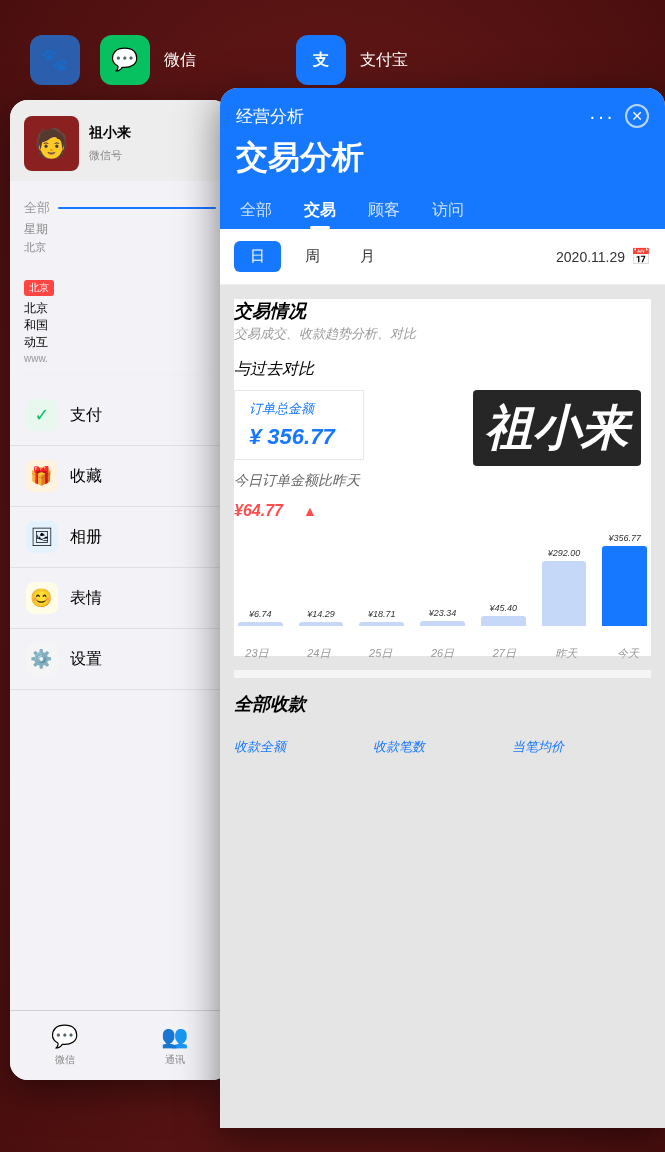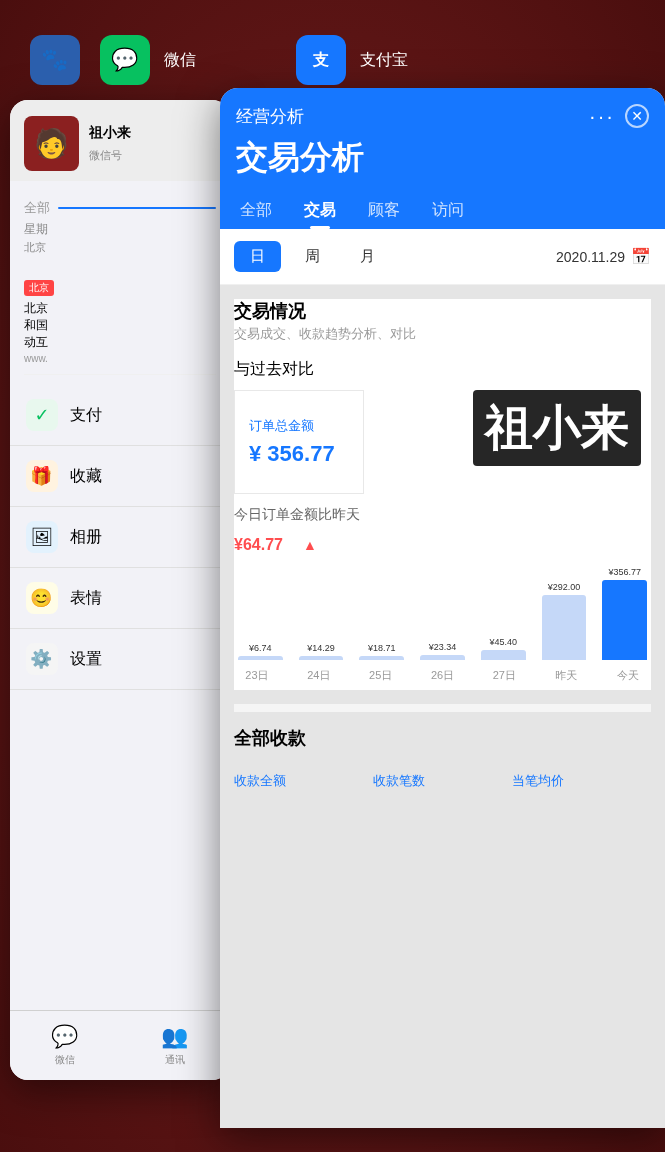--- a/index.html
+++ b/index.html
@@ -313,20 +313,21 @@
     .calendar-icon {
       font-size: 16px;
       color: #666;
     }
 
     
     .alipay-content {
       padding: 14px;
       overflow-y: auto;
       height: calc(100% - 180px);
+      font-style: italic;
     }
 
     .section-card {
       background: #fff;
       margin-bottom: 14px;
     }
 
     .section-title {
       font-size: 18px;
       font-weight: 600;
@@ -351,21 +352,21 @@
     .amount-boxes {
       display: flex;
       gap: 10px;
       margin-bottom: 12px;
       position: relative;
     }
 
     .amount-box {
       border: 1px solid #e8e8e8;
       border-radius: 0;
-      padding: 26px 14px;
+      padding: 9px 14px;
       min-width: 130px;
     }
 
     .amount-box-label {
       font-size: 13px;
       color: #1677ff;
       margin-bottom: 6px;
     }
 
     .amount-box-value {
@@ -440,21 +441,21 @@
       border-radius: 3px 3px 0 0;
     }
 
     .bar.light { background: #c5d8f8; }
     .bar.dark { background: #1677ff; }
 
     .bar-date-labels {
       display: flex;
       gap: 24px;
       padding: 4px 4px 0;
-      margin-top: 4px;
+      margin-top: 16px;
     }
 
     .bar-date-label {
       flex: 1;
       text-align: center;
       font-size: 11px;
       color: #999;
     }
 
     

